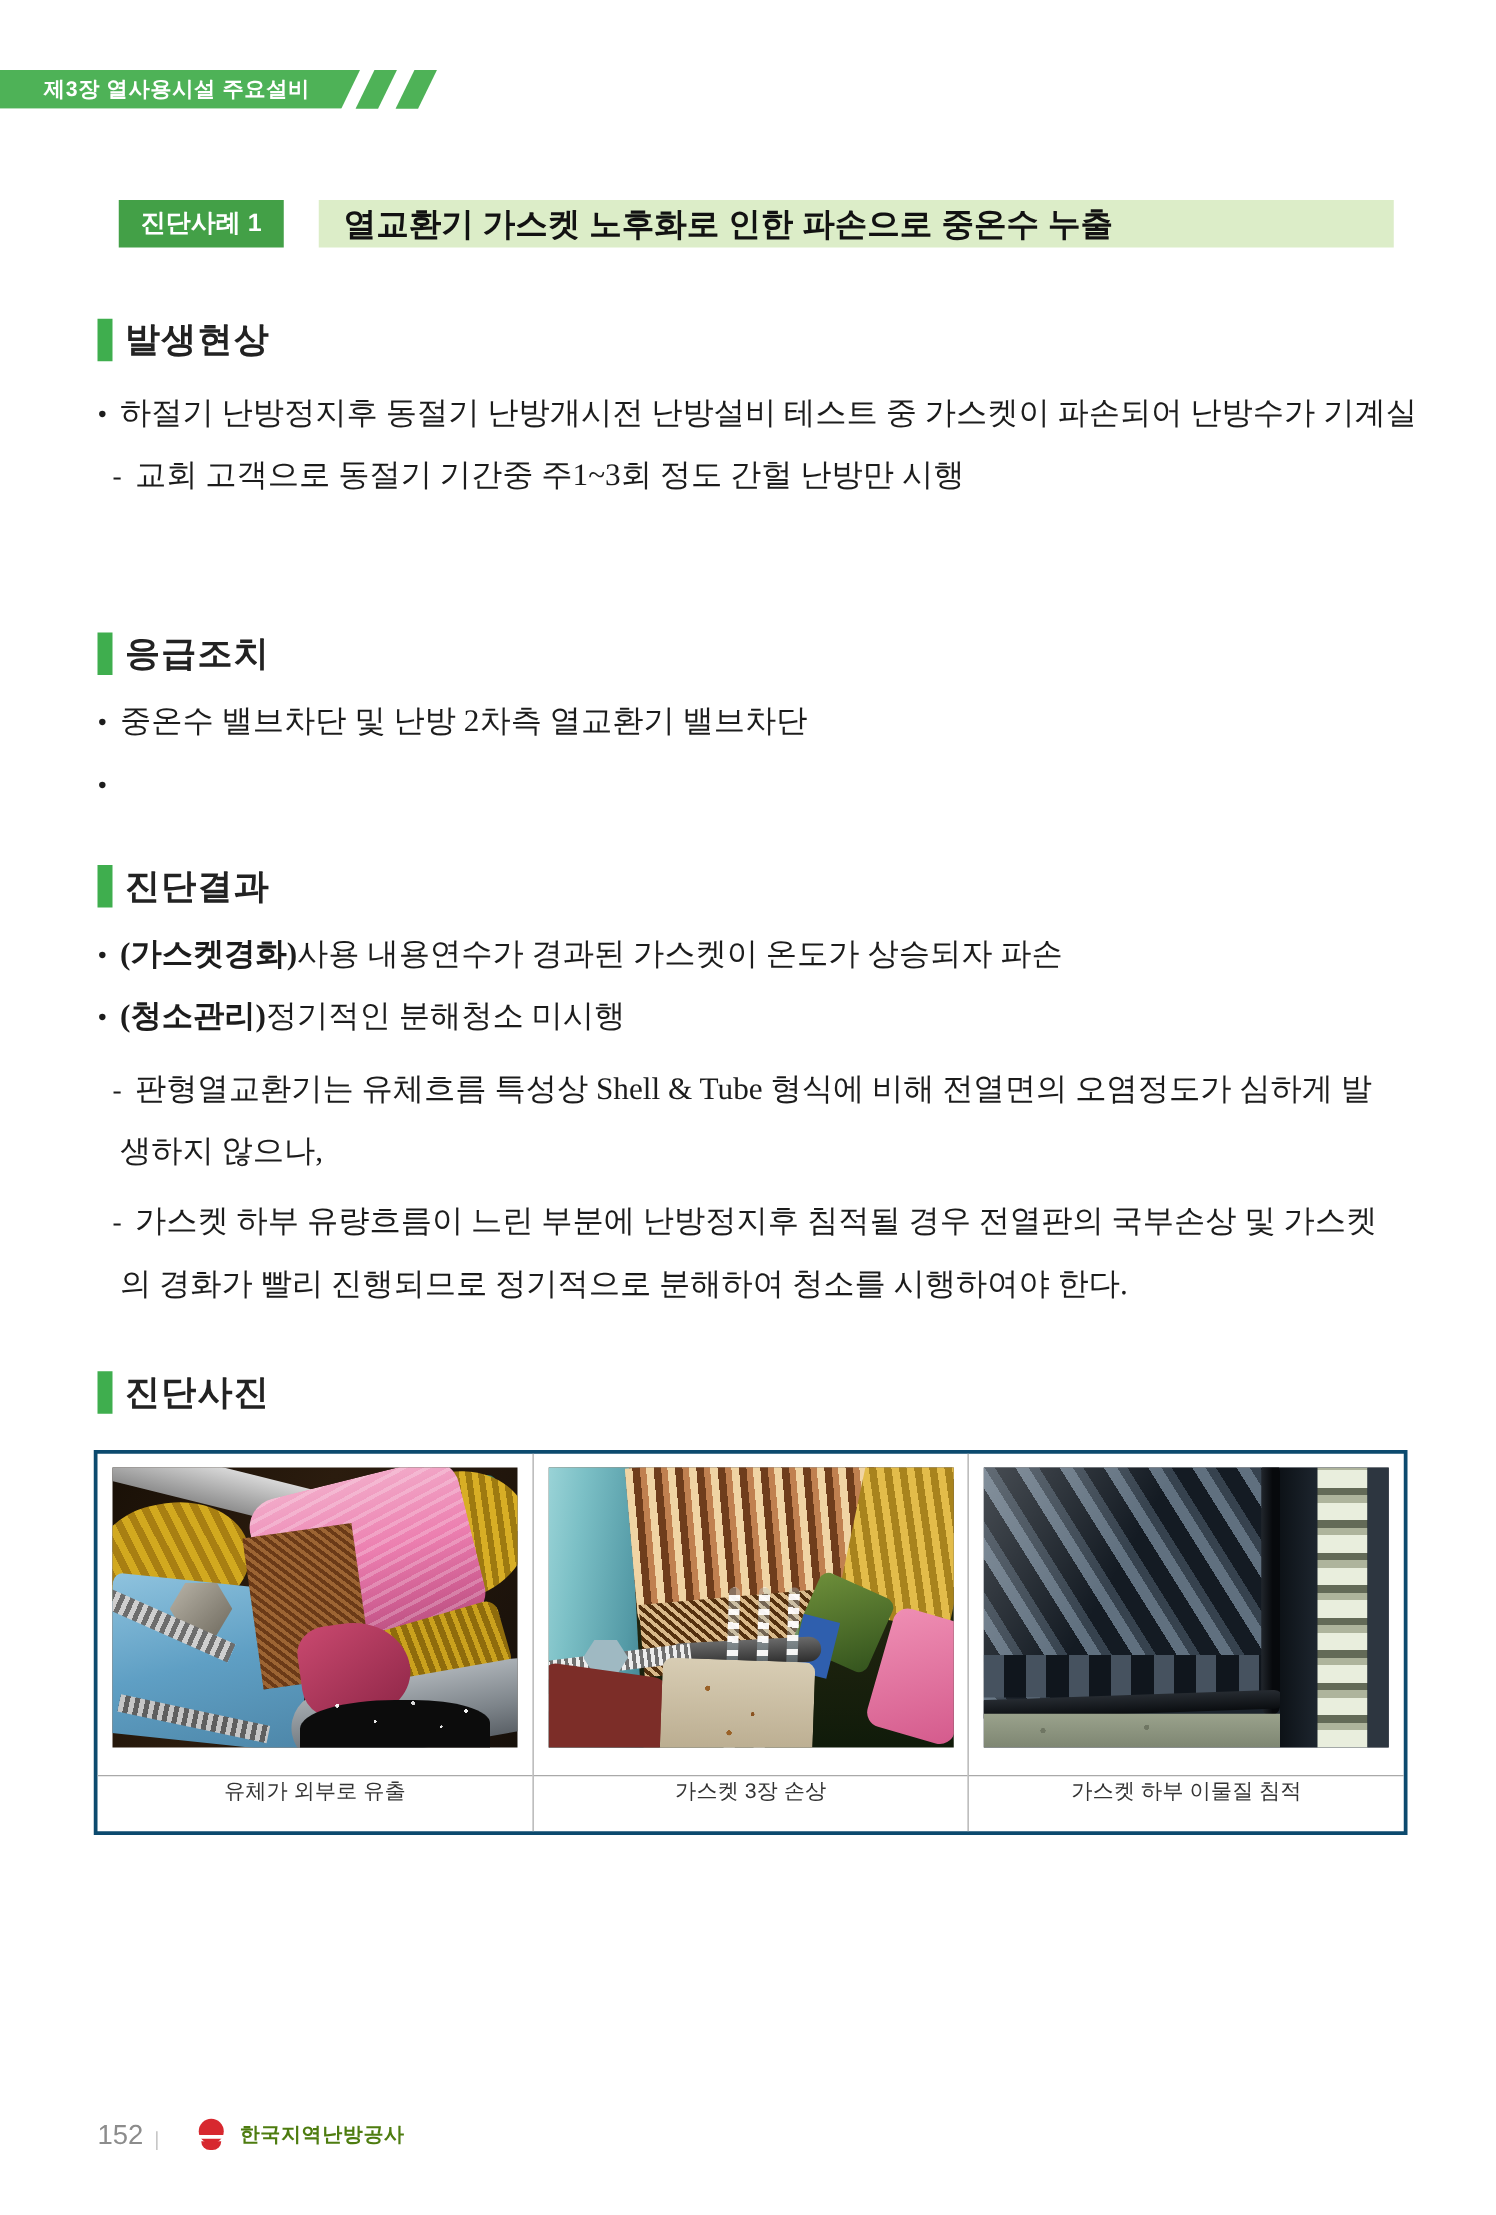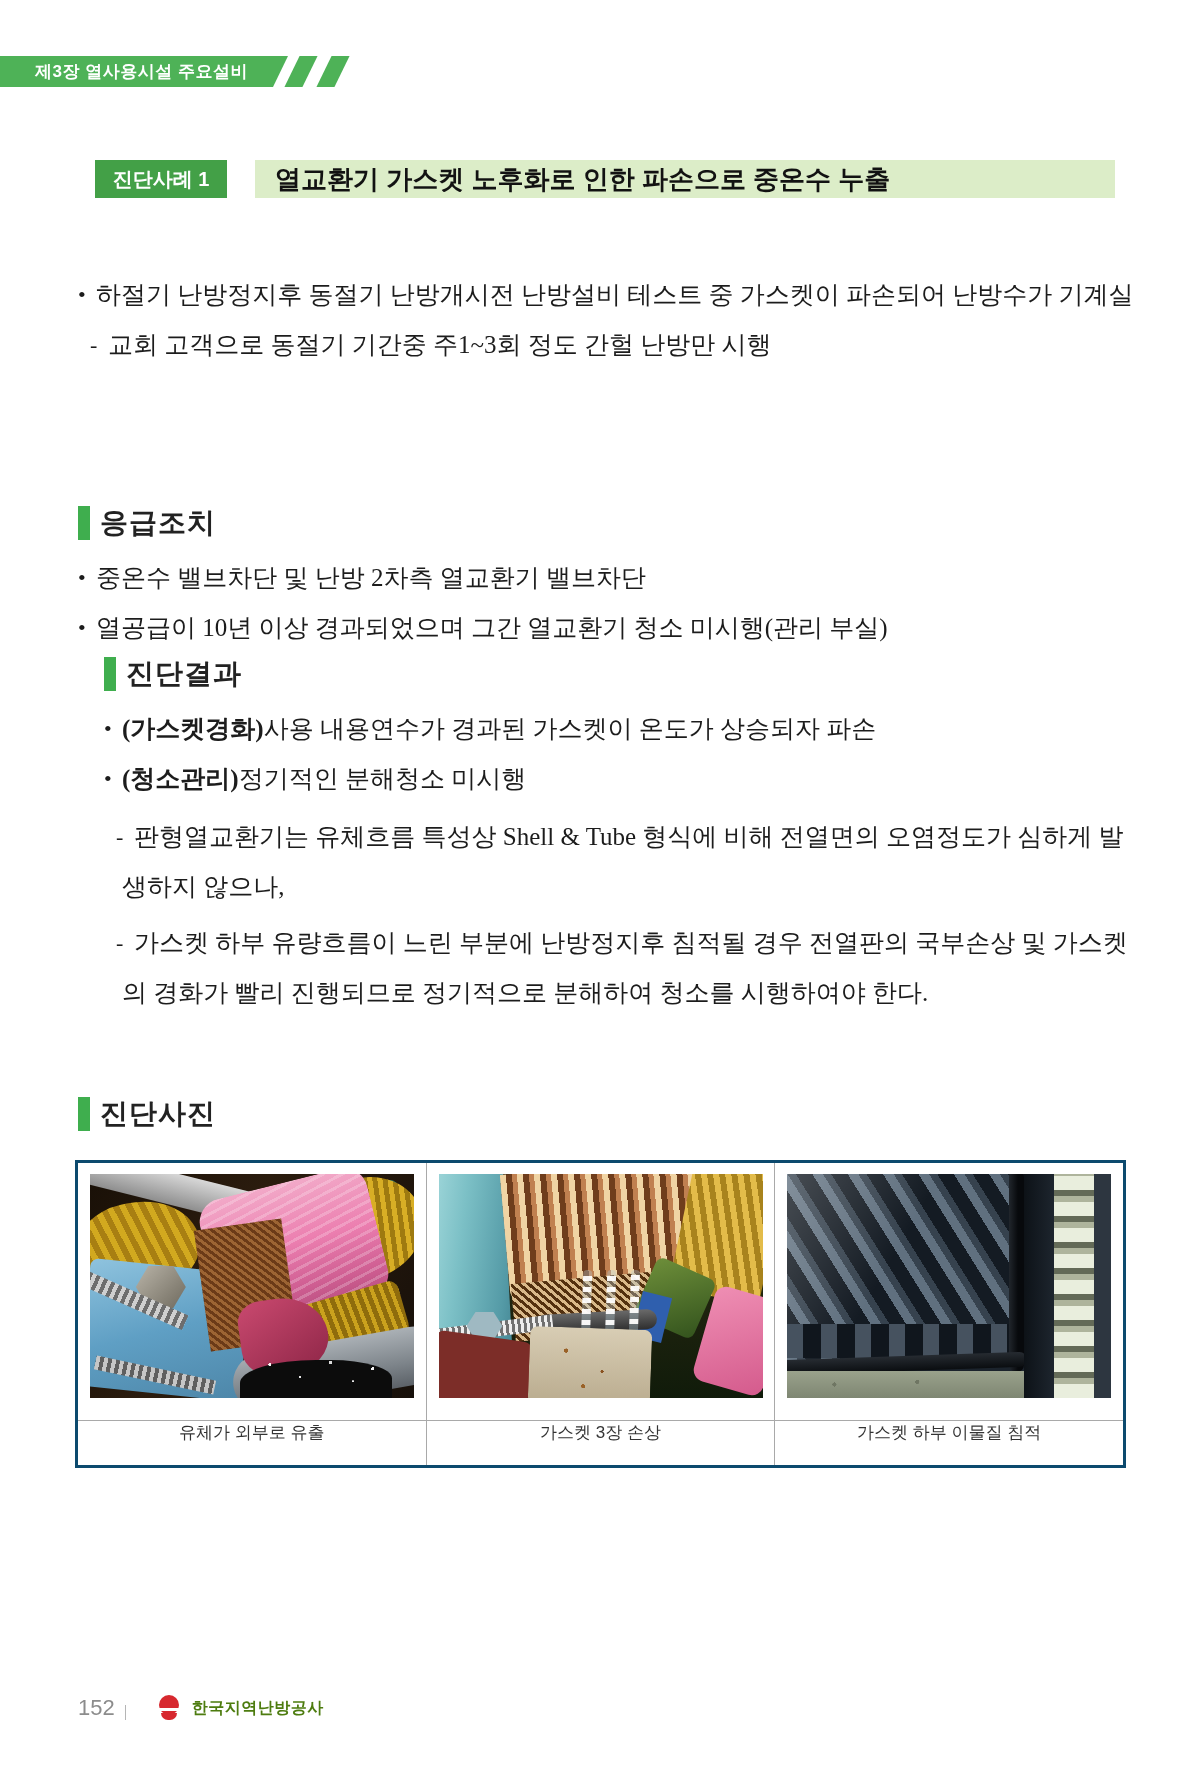--- a/index.html
+++ b/index.html
@@ -32,21 +32,21 @@
   .line{display:flex;line-height:50px;font-size:25px;}
   .line .mk{flex:none;width:18px;font-size:22px;}
   .line .tx{white-space:nowrap;}
   .line.dash{padding-left:12px;}
   .line.cont{padding-left:0px;}
   .line.cont .mk{width:18px;}
   .line .lead{font-weight:bold;white-space:nowrap;}
   .gap8{margin-top:8px;} .gap6{margin-top:6px;}
   .s-occ{top:254px;} .s-occ .lines{margin-top:16px;}
   .s-emg{top:505px;}
-  .s-res{top:656px;margin-left:26px;}
+  .s-res{top:691px;}
   .s-pho{top:1096px;}
 
   
   .photo-table{position:absolute;top:1160px;left:75px;width:1045px;border:3px solid #0c4a6e;
                display:flex;background:#fff;}
   .pcol{flex:1 1 0;border-right:1px solid #a9a9a9;min-width:0;}
   .pcol:last-child{border-right:none;}
   .photo-area{height:246px;}
   .photo-frame{width:324px;height:224px;margin:11px auto 0;position:relative;overflow:hidden;}
   .caption{height:44px;border-top:1px solid #a9a9a9;text-align:center;line-height:44px;
@@ -165,20 +165,24 @@
     <div class="stripe s1"></div>
     <div class="stripe s2"></div>
   </div>
 
   <div class="case-banner">
     <div class="case-badge">진단사례 1</div>
     <div class="case-title-bar">열교환기 가스켓 노후화로 인한 파손으로 중온수 누출</div>
   </div>
 
   <div class="section s-occ">
+    <div class="sec-head">
+      <span class="sec-bar"></span>
+      <span class="sec-title">발생현상</span>
+    </div>
     <div class="lines">
       <div class="line">
         <span class="mk">•</span>
         <span class="tx">하절기 난방정지후 동절기 난방개시전 난방설비 테스트 중 가스켓이 파손되어 난방수가 기계실</span>
       </div>
       <div class="line dash">
         <span class="mk">-</span>
         <span class="tx">교회 고객으로 동절기 기간중 주1~3회 정도 간헐 난방만 시행</span>
       </div>
     </div>
@@ -189,21 +193,20 @@
       <span class="sec-bar"></span>
       <span class="sec-title">응급조치</span>
     </div>
     <div class="lines">
       <div class="line">
         <span class="mk">•</span>
         <span class="tx">중온수 밸브차단 및 난방 2차측 열교환기 밸브차단</span>
       </div>
       <div class="line">
         <span class="mk">•</span>
-        <span class="tx">열공급이 10년 이상 경과되었으며 그간 열교환기 청소 미시행(관리 부실)</span>
       </div>
     </div>
   </div>
 
   <div class="section s-res">
     <div class="sec-head">
       <span class="sec-bar"></span>
       <span class="sec-title">진단결과</span>
     </div>
     <div class="lines">

